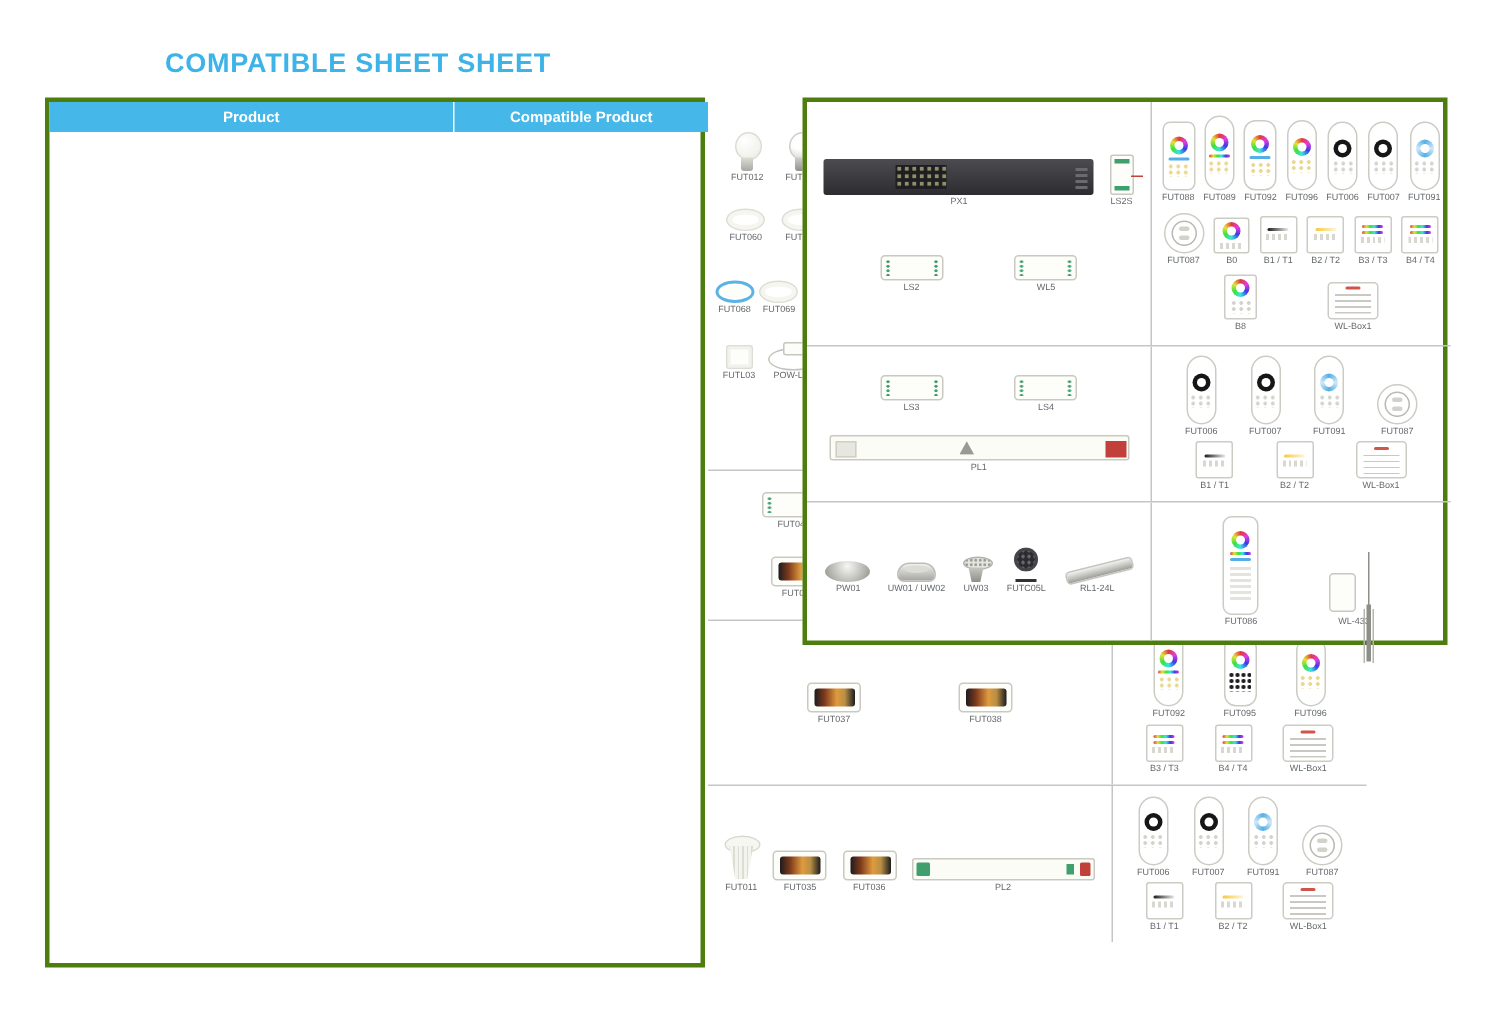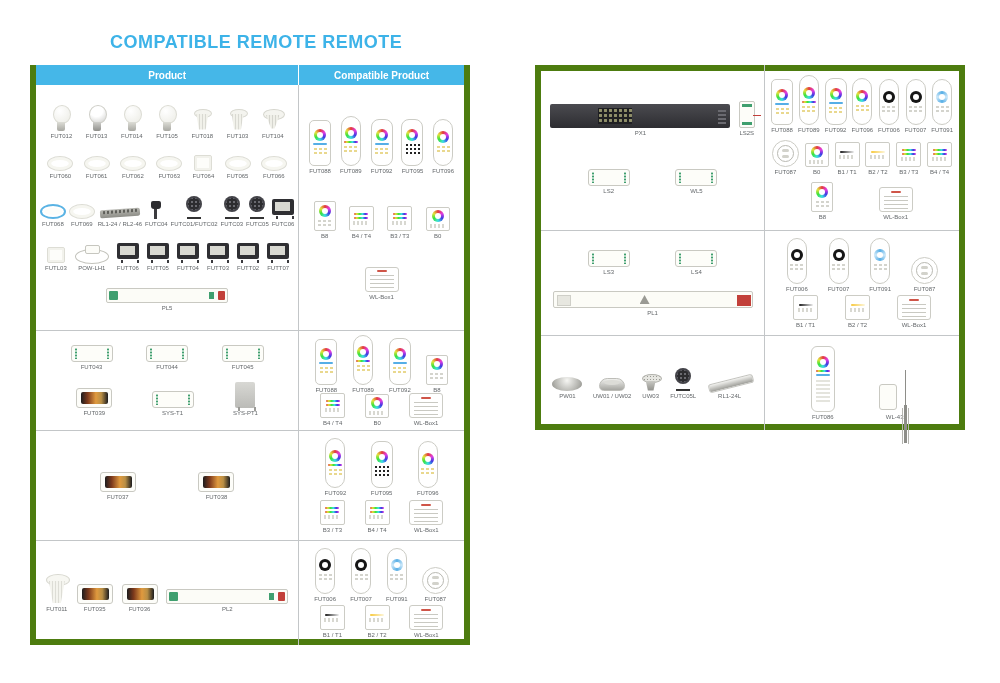--- a/index.html
+++ b/index.html
@@ -1,20 +1,20 @@
 <!DOCTYPE html>
 <html><head>
 <meta charset="utf-8">
 <style>
   * { margin:0; padding:0; box-sizing:border-box; }
   html,body { width:1000px; height:683px; background:#ffffff; font-family:"Liberation Sans", sans-serif; overflow:hidden; }
   .page { position:relative; width:1000px; height:683px; background:#fff; }
   .title { position:absolute; left:110px; top:32px; font-size:18px; font-weight:bold; color:#3DB3E8; letter-spacing:0.5px; }
 
-  .ctable { position:absolute; border:6px solid #4d7c0f; background:#fff; display:flex; flex-direction:column;justify-content:center; }
+  .ctable { position:absolute; border:3px solid #4d7c0f; background:#fff; display:flex; flex-direction:row; }
   .ctable.left  { left:30px;  top:65px; width:440px; height:580px; }
   .ctable.right { left:535px; top:65px; width:430px; height:365px; }
 
   .thead { display:flex; height:20px; flex:0 0 20px; background:#45B7E8; }
   .th { color:#fff; font-size:10px; font-weight:bold; display:flex; align-items:center; justify-content:center; }
   .ctable.left .th.product { width:270px; border-right:1px solid #fff; }
   .ctable.left .th.remote  { width:169px; }
 
   .tbody { display:flex; flex-direction:column; flex:1; }
   .row { display:flex; border-top:1px solid #c3c6c8; }
@@ -201,21 +201,21 @@
   .t-antenna { width:34px; height:42px; }
   .t-antenna::before { content:""; position:absolute; bottom:2px; left:0; width:16px; height:24px; border-radius:3px;
     background:#fdfdf9; border:1px solid #c9c9c2; }
   .t-antenna::after { content:""; position:absolute; top:0; right:7px; width:1px; height:36px; background:#8e8e89;
     box-shadow:0 36px 0 1px #8e8e89, -3px 38px 0 0 #b5b5b0, 3px 38px 0 0 #b5b5b0; }
 </style>
 </head>
 <body>
 
 <div class="page">
-  <div class="title">COMPATIBLE REMOTE REMOTE</div>
+  <div class="title">COMPATIBLE SHEET SHEET</div>
 
   <div class="ctable left">
     <div class="thead">
       <div class="th product">Product</div>
       <div class="th remote">Compatible Product</div>
     </div>
     <div class="tbody" id="left-body">
         <div class="row">
           <div class="cell product-cell">
             <div class="line">

